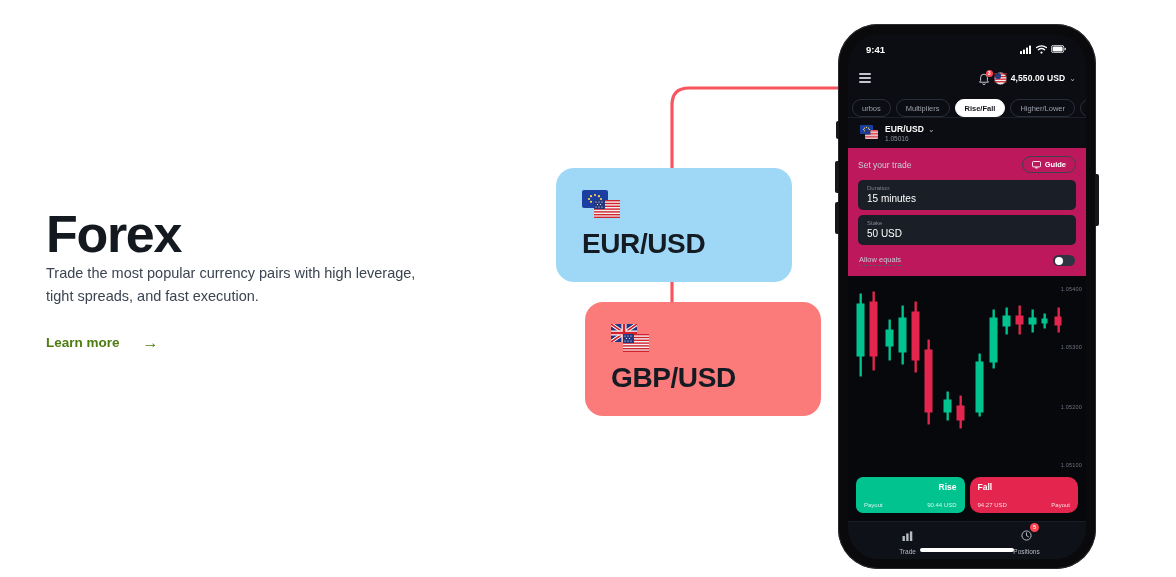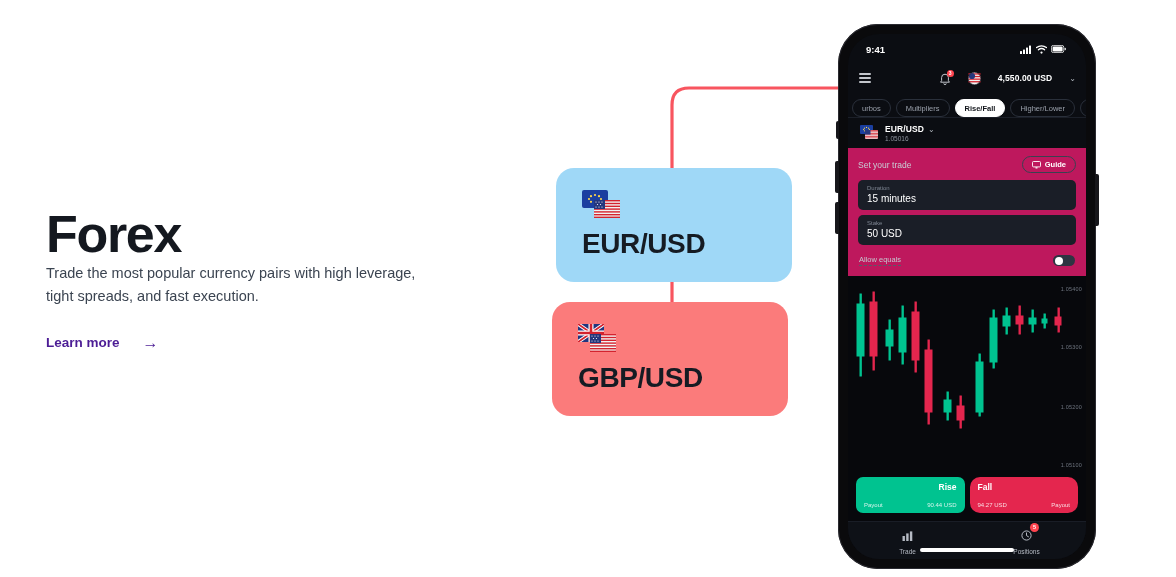--- a/index.html
+++ b/index.html
@@ -30,21 +30,21 @@
     color:#3b4451;
     max-width:372px;
   }
   .learn-more {
     margin-top:26px;
     display:inline-flex;
     align-items:center;
     gap:23px;
     font-size:13.5px;
     font-weight:bold;
-    color:#4c1d95;
+    color:#4d7c0f;
     text-decoration:none;
     cursor:pointer;
   }
   .learn-more .arrow { font-size:16px; line-height:1; }
 
   
   .connector-svg {
     position:absolute;
     left:555px; top:60px;
     width:420px; height:360px;
@@ -59,21 +59,21 @@
     display:flex;
     flex-direction:column;
     justify-content:space-between;
   }
   .card-eurusd {
     left:556px; top:168px;
     width:236px; height:114px;
     background:#9fd8f7;
   }
   .card-gbpusd {
-    left:552px; top:302px;
+    left:585px; top:302px;
     width:236px; height:114px;
     background:#fb7b7b;
   }
   .card-label {
     font-size:28px;
     font-weight:bold;
     color:#151b23;
     letter-spacing:-0.4px;
   }
   .flagpair {
@@ -126,21 +126,21 @@
   
   .app-header {
     flex:0 0 28px;
     display:flex;
     align-items:center;
     justify-content:space-between;
     padding:0 10px 0 11px;
   }
   .hamburger { display:flex; flex-direction:column; gap:2.5px; cursor:pointer; }
   .hamburger span { display:block; width:12px; height:1.6px; background:#c3c6cc; border-radius:1px; }
-  .header-right { display:flex; align-items:center; gap:17px; }
+  .header-right { display:flex; align-items:center; gap:4px; }
   .bell-wrap { position:relative; width:12px; height:13px; }
   .bell-badge {
     position:absolute; right:-3px; top:-2px;
     min-width:7px; height:7px;
     background:#ff444f;
     border-radius:50%;
     color:#fff;
     font-size:5px;
     font-weight:bold;
     display:flex; align-items:center; justify-content:center;

